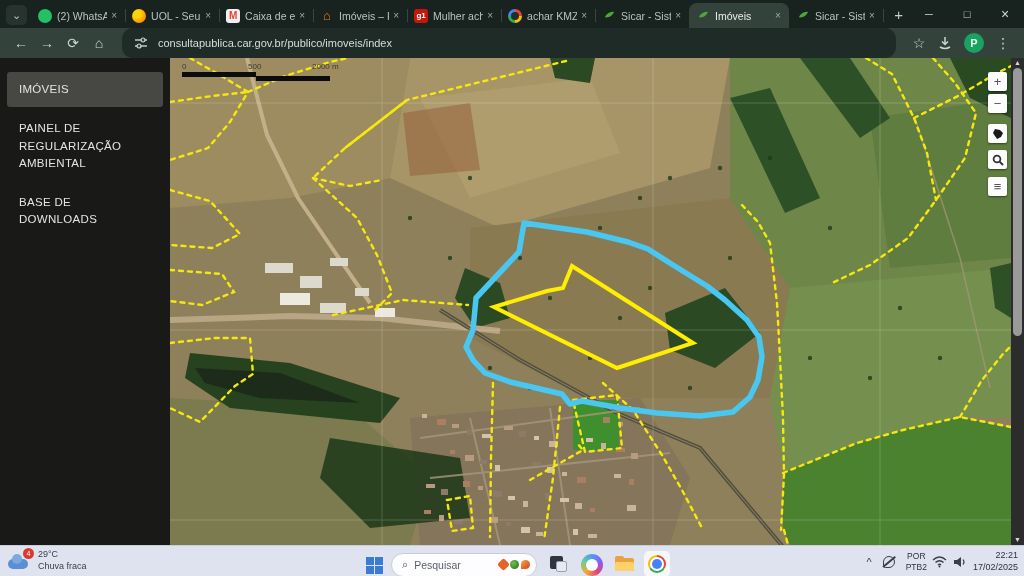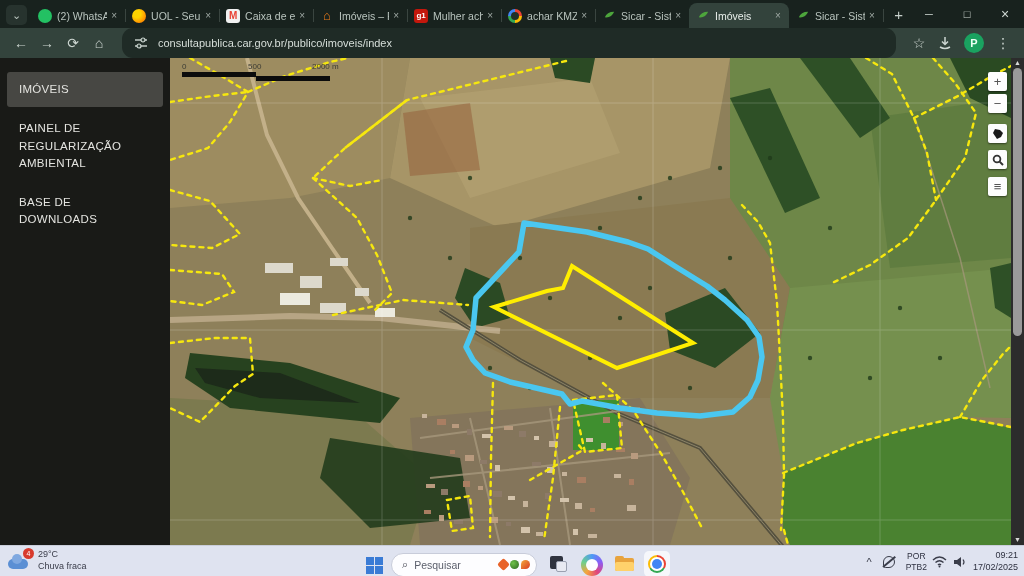--- a/index.html
+++ b/index.html
@@ -485,18 +485,18 @@
       </div>
       <svg width="15" height="12" viewBox="0 0 15 12" class="minifig">
         <path d="M1,4 Q7.5,-2 14,4 M3.5,6.5 Q7.5,3 11.5,6.5 M6,9 Q7.5,7.5 9,9" stroke="#3a3d4a" stroke-width="1.4" fill="none"></path>
         <circle cx="7.5" cy="10.5" r="1" fill="#3a3d4a"></circle>
       </svg>
       <svg width="14" height="12" viewBox="0 0 14 12" class="minifig" style="margin-left:6px;">
         <path d="M1,4 H4 L8,1 V11 L4,8 H1 Z" fill="#3a3d4a"></path>
         <path d="M10,3.5 Q12,6 10,8.5" stroke="#3a3d4a" stroke-width="1.2" fill="none"></path>
       </svg>
       <div class="dtime">
-        <div>09:21</div>
+        <div>22:21</div>
         <div>17/02/2025</div>
       </div>
     </div>
   </div>
 </div>
 
 </body></html>

